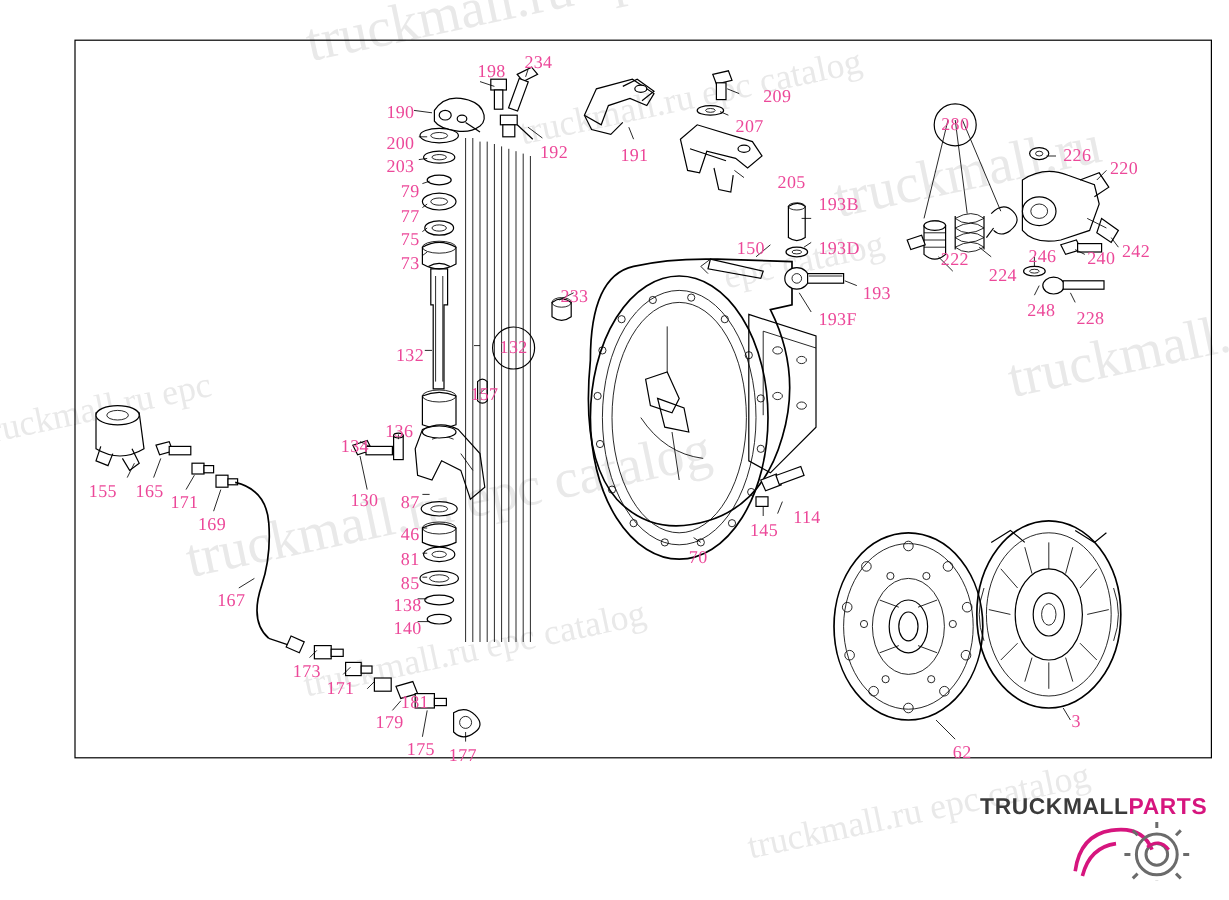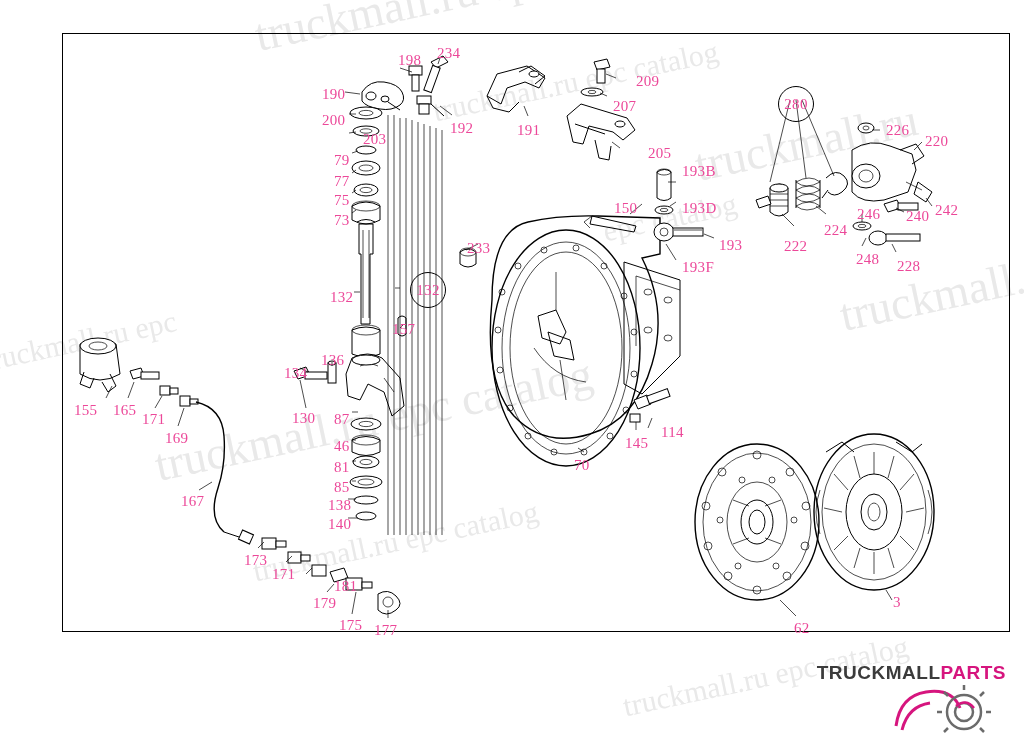--- a/index.html
+++ b/index.html
@@ -467,21 +467,21 @@
   <div id="callout-layer">
       <div class="lbl" style="left: 398px; top: 52px;">198</div>
       <div class="lbl" style="left: 437px; top: 45px;">234</div>
       <div class="lbl" style="left: 322px; top: 86px;">190</div>
       <div class="lbl" style="left: 450px; top: 120px;">192</div>
       <div class="lbl" style="left: 517px; top: 122px;">191</div>
       <div class="lbl" style="left: 636px; top: 73px;">209</div>
       <div class="lbl" style="left: 613px; top: 98px;">207</div>
       <div class="lbl" style="left: 648px; top: 145px;">205</div>
       <div class="lbl" style="left: 322px; top: 112px;">200</div>
-      <div class="lbl" style="left: 322px; top: 131px; margin-left: 41px;">203</div>
+      <div class="lbl" style="left: 322px; top: 131px;">203</div>
       <div class="lbl" style="left: 334px; top: 152px;">79</div>
       <div class="lbl" style="left: 334px; top: 173px;">77</div>
       <div class="lbl" style="left: 334px; top: 192px;">75</div>
       <div class="lbl" style="left: 334px; top: 212px;">73</div>
       <div class="lbl" style="left: 330px; top: 289px;">132</div>
       <div class="lbl" style="left: 392px; top: 321px;">157</div>
       <div class="lbl" style="left: 284px; top: 365px;">134</div>
       <div class="lbl" style="left: 321px; top: 352px;">136</div>
       <div class="lbl" style="left: 292px; top: 410px;">130</div>
       <div class="lbl" style="left: 334px; top: 411px;">87</div>
@@ -505,21 +505,21 @@
       <div class="lbl" style="left: 614px; top: 200px;">150</div>
       <div class="lbl" style="left: 682px; top: 163px;">193B</div>
       <div class="lbl" style="left: 682px; top: 200px;">193D</div>
       <div class="lbl" style="left: 719px; top: 237px;">193</div>
       <div class="lbl" style="left: 682px; top: 259px;">193F</div>
       <div class="lbl" style="left: 625px; top: 435px;">145</div>
       <div class="lbl" style="left: 661px; top: 424px;">114</div>
       <div class="lbl" style="left: 574px; top: 457px;">70</div>
       <div class="lbl" style="left: 886px; top: 122px;">226</div>
       <div class="lbl" style="left: 925px; top: 133px;">220</div>
-      <div class="lbl" style="left: 784px; top: 238px; text-align: right;">222</div>
+      <div class="lbl" style="left: 784px; top: 209px; text-align: right;">222</div>
       <div class="lbl" style="left: 824px; top: 222px;">224</div>
       <div class="lbl" style="left: 857px; top: 206px;">246</div>
       <div class="lbl" style="left: 906px; top: 208px;">240</div>
       <div class="lbl" style="left: 935px; top: 202px;">242</div>
       <div class="lbl" style="left: 856px; top: 251px;">248</div>
       <div class="lbl" style="left: 897px; top: 258px;">228</div>
       <div class="lbl" style="left: 794px; top: 620px;">62</div>
       <div class="lbl" style="left: 893px; top: 594px;">3</div>
       <div class="lbl circ" style="left: 410px; top: 272px;">132</div>
       <div class="lbl circ" style="left: 778px; top: 86px;">280</div>

